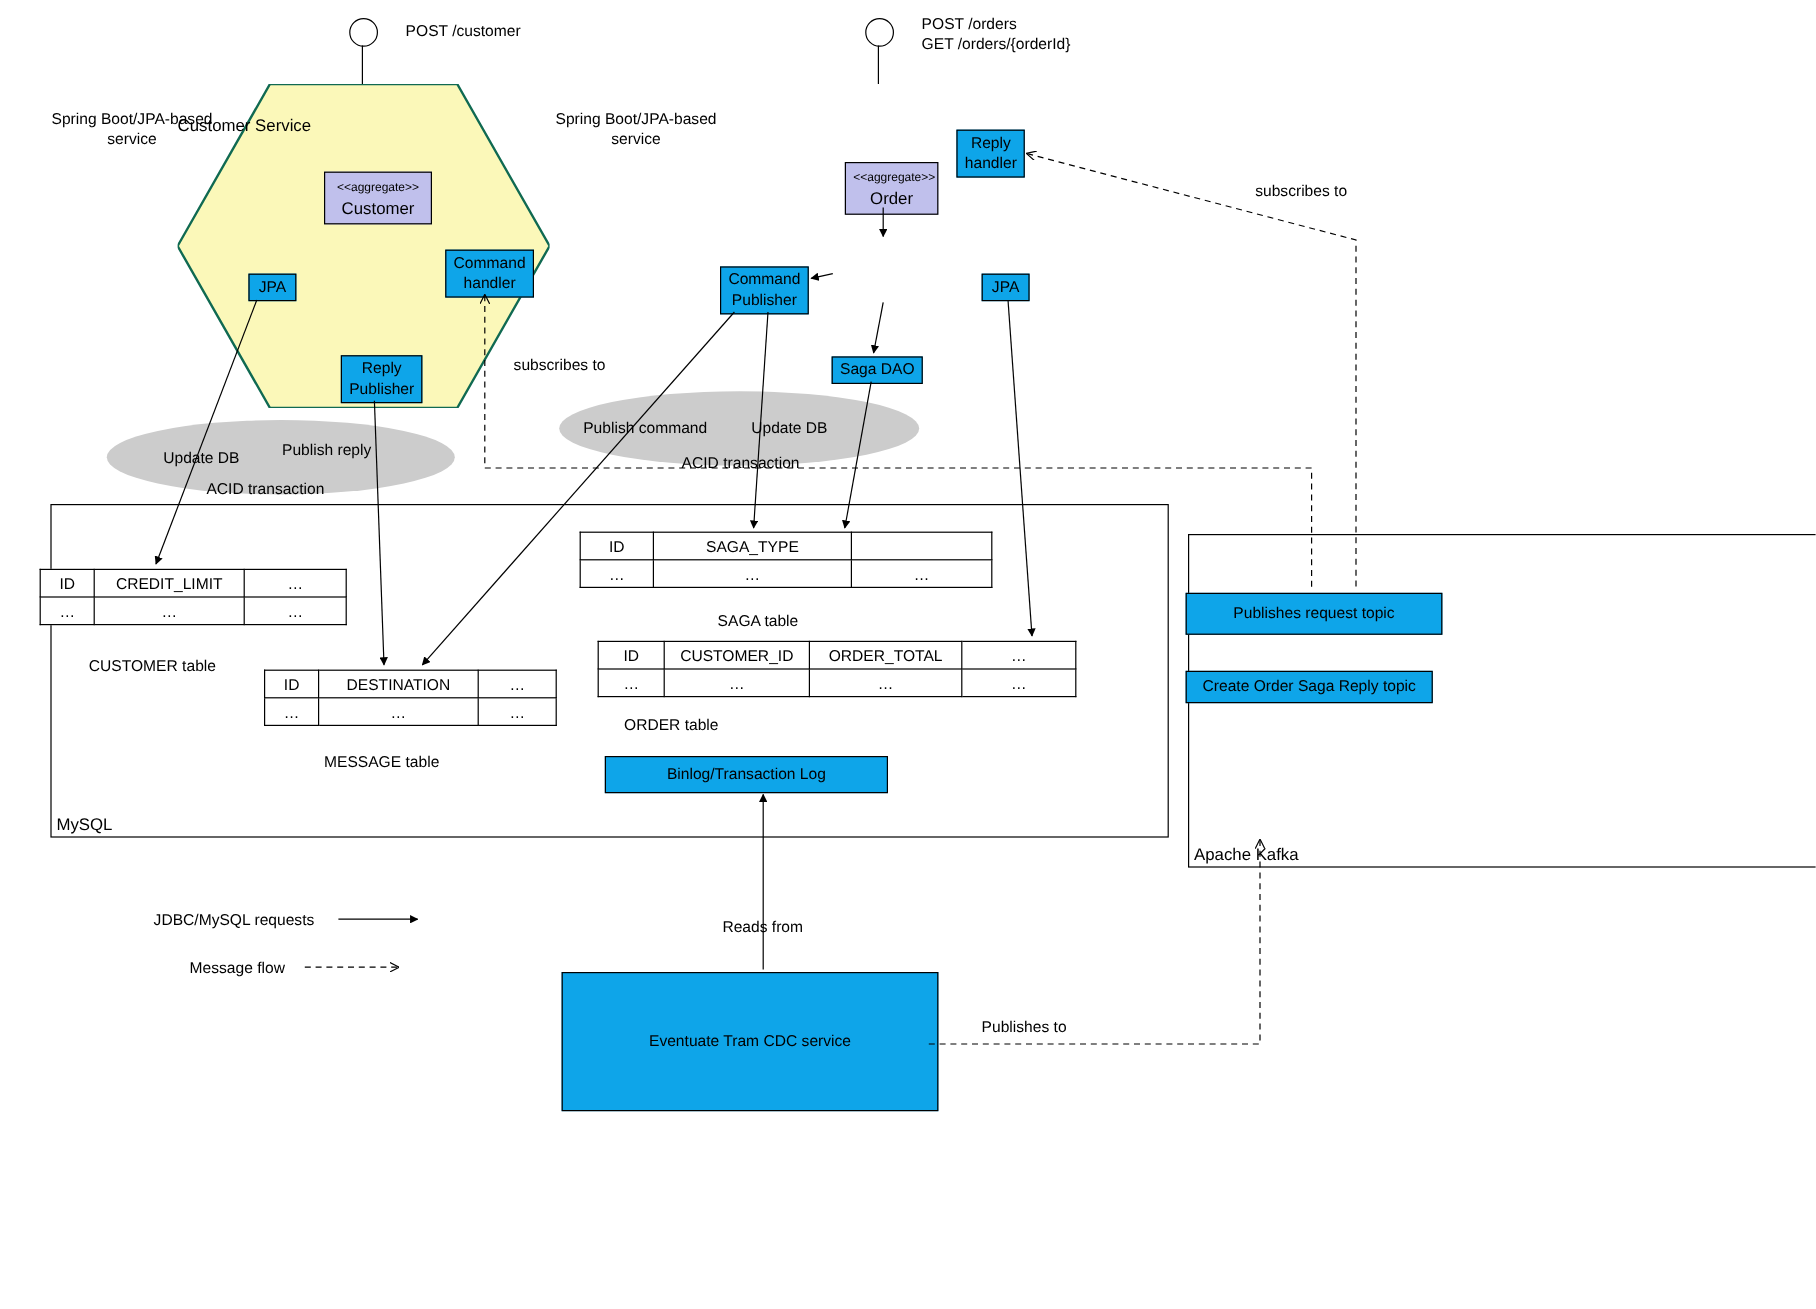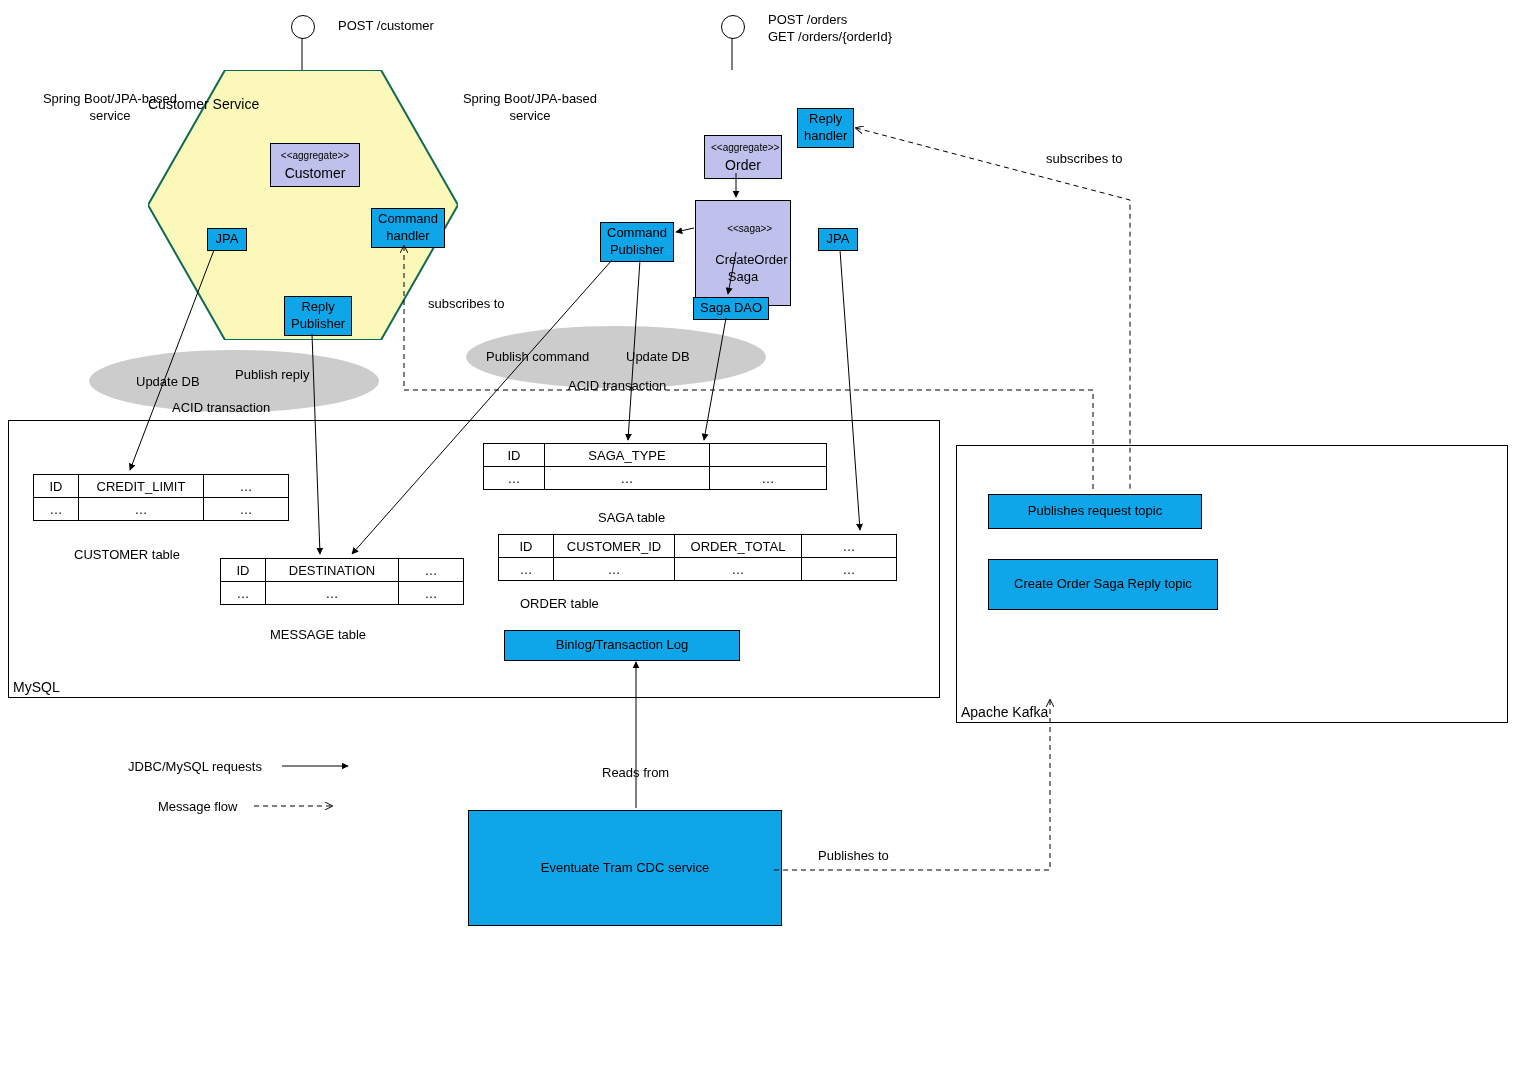--- a/index.html
+++ b/index.html
@@ -56,20 +56,21 @@
 
   
   .tbl { position:absolute; border-collapse:collapse; font-size:13px; background:#fff;}
   .tbl td { border:1px solid #000; padding:2px 8px; text-align:center; height:18px;}
 
   
   .bigbox {
     position:absolute;
     border:1px solid #000;
     background:#fff;
+    margin-left:34px;
   }
   .bigbox .label { position:absolute; left:4px; bottom:2px; font-size:14px;}
 
   
   .circle {
     position:absolute;
     width:22px; height:22px;
     border:1px solid #000;
     border-radius:50%;
     background:#fff;
@@ -107,25 +108,20 @@
   <div class="box" style="left:207px; top:228px; width:26px;">JPA</div>
   <div class="box txt" style="left:371px; top:208px;">Command
 handler</div>
   <div class="box txt" style="left:284px; top:296px;">Reply
 Publisher</div>
 
   <div class="agg" style="left:704px; top:135px; width:64px;">
     <span style="font-size:10px;">&lt;&lt;aggregate&gt;&gt;</span><br>
     <span style="font-size:14px;">Order</span>
   </div>
-  <div class="agg txt" style="left:695px; top:200px; width:82px;">
-    <span style="font-size:10px;">&lt;&lt;saga&gt;&gt;</span><br>
-    <span style="font-size:13px;">CreateOrder
-Saga</span>
-  </div>
   <div class="box" style="left:818px; top:228px; width:26px;">JPA</div>
   <div class="box txt" style="left:797px; top:108px;">Reply
 handler</div>
   <div class="box txt" style="left:600px; top:222px;">Command
 Publisher</div>
   <div class="box" style="left:693px; top:297px;">Saga DAO</div>
 
   <div class="ellipse" style="left:89px; top:350px; width:290px; height:62px;"></div>
   <div class="abs txt" style="left:136px; top:374px;">Update DB</div>
   <div class="abs txt" style="left:235px; top:367px;">Publish reply</div>
@@ -208,21 +204,21 @@
   </tbody>
     </table>
   <div class="abs txt" style="left:520px; top:596px;">ORDER table</div>
 
   <div class="box" style="left:504px; top:630px; width:222px; padding:6px;">Binlog/Transaction Log</div>
 
   <div class="bigbox" style="left:956px; top:445px; width:550px; height:276px;">
     <div class="label">Apache Kafka</div>
   </div>
   <div class="box" style="left:988px; top:494px; width:196px; padding:8px;">Publishes request topic</div>
-  <div class="box" style="left:988px; top:559px; width:196px; padding:16px;">Create Order Saga Reply topic</div>
+  <div class="box" style="left:988px; top:559px; width:196px; padding:4px;">Create Order Saga Reply topic</div>
 
   <div class="abs txt" style="left:128px; top:759px;">JDBC/MySQL requests</div>
   <div class="abs txt" style="left:158px; top:799px;">Message flow</div>
 
   <div class="box" style="left:468px; top:810px; width:300px; height:110px; display:flex; align-items:center; justify-content:center;">
     <span>Eventuate Tram CDC service</span>
   </div>
   <div class="abs txt" style="left:602px; top:765px;">Reads from</div>
   <div class="abs txt" style="left:818px; top:848px;">Publishes to</div>
 

